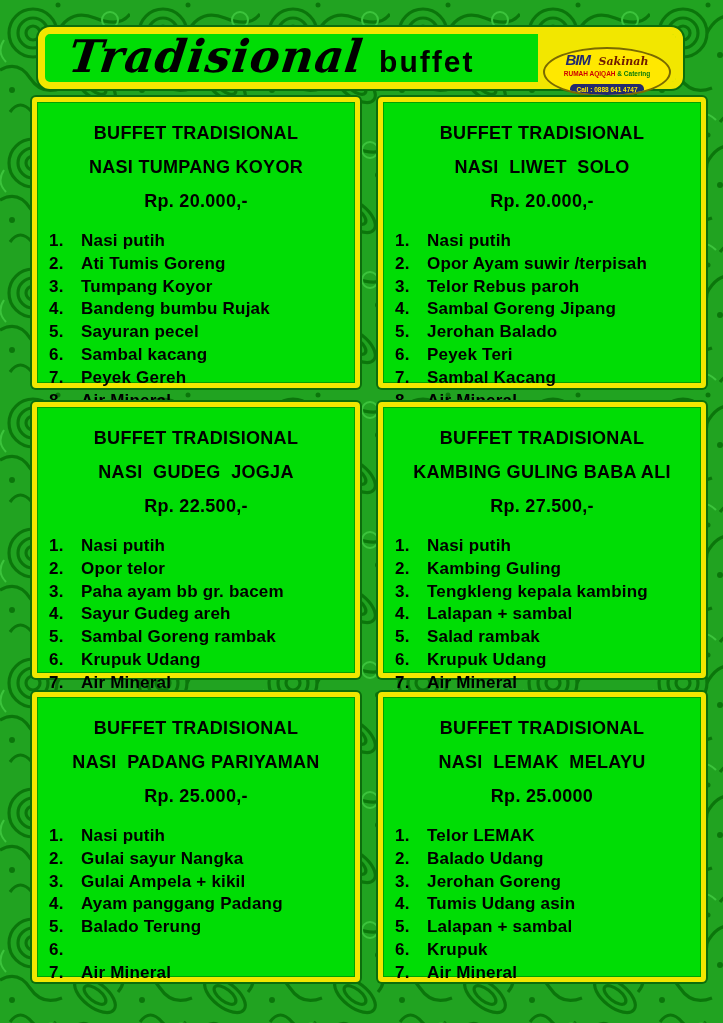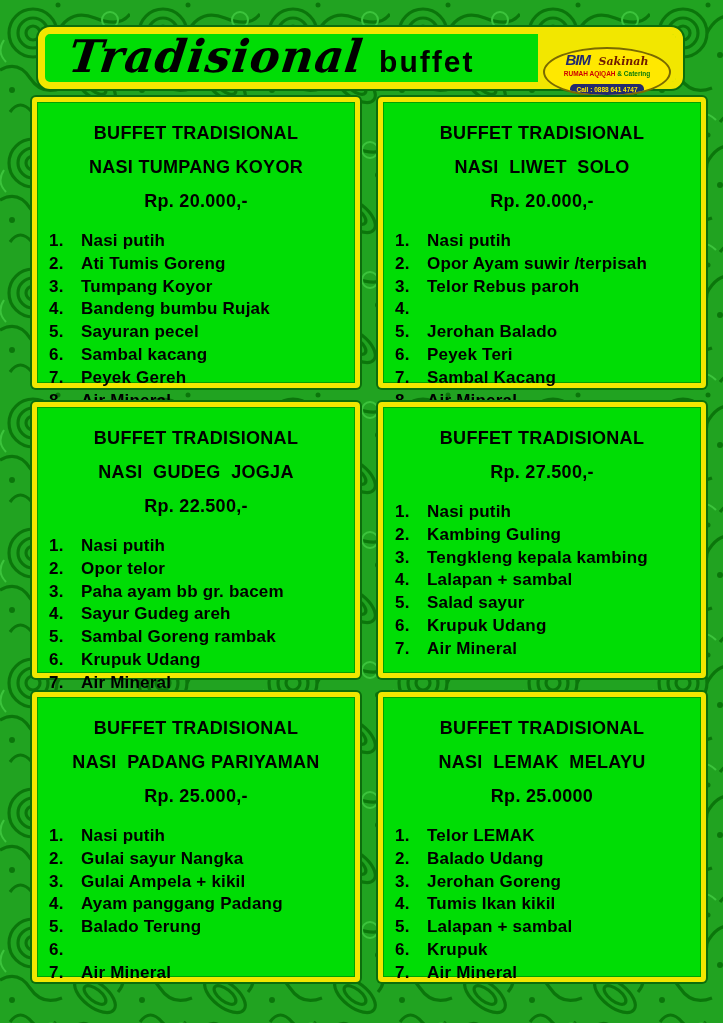--- a/index.html
+++ b/index.html
@@ -178,21 +178,21 @@
 </div>
 
 <div class="card c1">
   <div class="card-title">BUFFET TRADISIONAL</div>
   <div class="card-subtitle">NASI  LIWET  SOLO</div>
   <div class="card-price">Rp. 20.000,-</div>
   <ol class="menu-list">
       <li><span class="num">1.</span><span class="txt">Nasi putih</span></li>
       <li><span class="num">2.</span><span class="txt">Opor Ayam suwir /terpisah</span></li>
       <li><span class="num">3.</span><span class="txt">Telor Rebus paroh</span></li>
-      <li><span class="num">4.</span></li>
+      <li><span class="num">4.</span><span class="txt">Sambal Goreng Jipang</span></li>
       <li><span class="num">5.</span><span class="txt">Jerohan Balado</span></li>
       <li><span class="num">6.</span><span class="txt">Peyek Teri</span></li>
       <li><span class="num">7.</span><span class="txt">Sambal Kacang</span></li>
       <li><span class="num">8.</span><span class="txt">Air Mineral</span></li>
     </ol>
 </div>
 
 <div class="card c2">
   <div class="card-title">BUFFET TRADISIONAL</div>
   <div class="card-subtitle">NASI  GUDEG  JOGJA</div>
@@ -203,27 +203,28 @@
       <li><span class="num">3.</span><span class="txt">Paha ayam bb gr. bacem</span></li>
       <li><span class="num">4.</span><span class="txt">Sayur Gudeg areh</span></li>
       <li><span class="num">5.</span><span class="txt">Sambal Goreng rambak</span></li>
       <li><span class="num">6.</span><span class="txt">Krupuk Udang</span></li>
       <li><span class="num">7.</span><span class="txt">Air Mineral</span></li>
     </ol>
 </div>
 
 <div class="card c3">
   <div class="card-title">BUFFET TRADISIONAL</div>
+  <div class="card-subtitle">KAMBING GULING BABA ALI</div>
   <div class="card-price">Rp. 27.500,-</div>
   <ol class="menu-list">
       <li><span class="num">1.</span><span class="txt">Nasi putih</span></li>
       <li><span class="num">2.</span><span class="txt">Kambing Guling</span></li>
       <li><span class="num">3.</span><span class="txt">Tengkleng kepala kambing</span></li>
       <li><span class="num">4.</span><span class="txt">Lalapan + sambal</span></li>
-      <li><span class="num">5.</span><span class="txt">Salad sayur</span></li>
+      <li><span class="num">5.</span><span class="txt">Salad rambak</span></li>
       <li><span class="num">6.</span><span class="txt">Krupuk Udang</span></li>
       <li><span class="num">7.</span><span class="txt">Air Mineral</span></li>
     </ol>
 </div>
 
 <div class="card c4">
   <div class="card-title">BUFFET TRADISIONAL</div>
   <div class="card-subtitle">NASI  PADANG PARIYAMAN</div>
   <div class="card-price">Rp. 25.000,-</div>
   <ol class="menu-list">
@@ -238,18 +239,18 @@
 </div>
 
 <div class="card c5">
   <div class="card-title">BUFFET TRADISIONAL</div>
   <div class="card-subtitle">NASI  LEMAK  MELAYU</div>
   <div class="card-price">Rp. 25.0000</div>
   <ol class="menu-list">
       <li><span class="num">1.</span><span class="txt">Telor LEMAK</span></li>
       <li><span class="num">2.</span><span class="txt">Balado Udang</span></li>
       <li><span class="num">3.</span><span class="txt">Jerohan Goreng</span></li>
-      <li><span class="num">4.</span><span class="txt">Tumis Ikan kikil</span></li>
+      <li><span class="num">4.</span><span class="txt">Tumis Udang asin</span></li>
       <li><span class="num">5.</span><span class="txt">Lalapan + sambal</span></li>
       <li><span class="num">6.</span><span class="txt">Krupuk</span></li>
       <li><span class="num">7.</span><span class="txt">Air Mineral</span></li>
     </ol>
 </div>
 
 </body></html>

